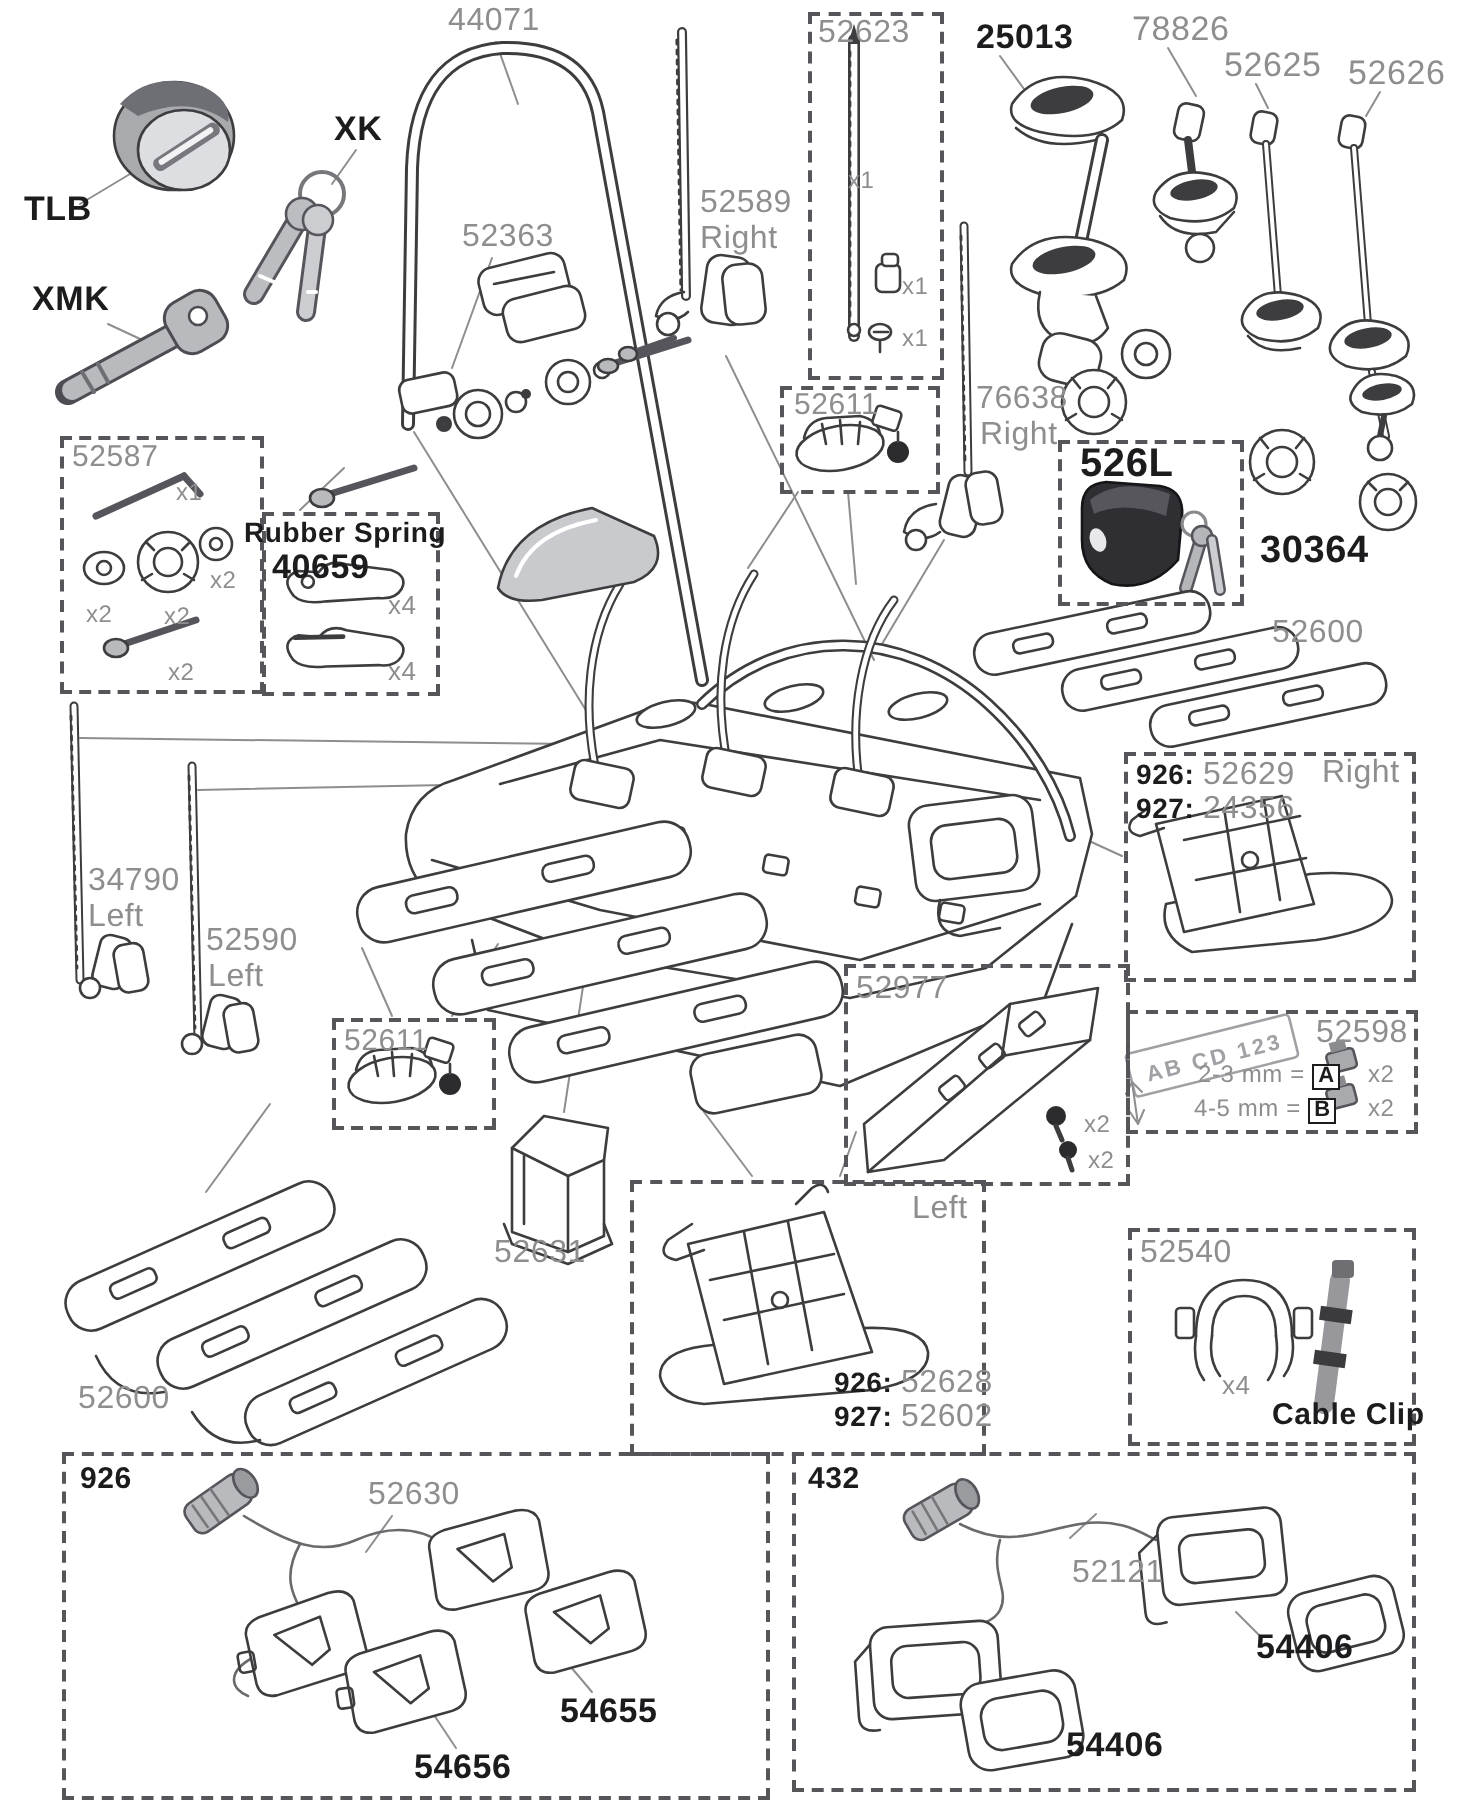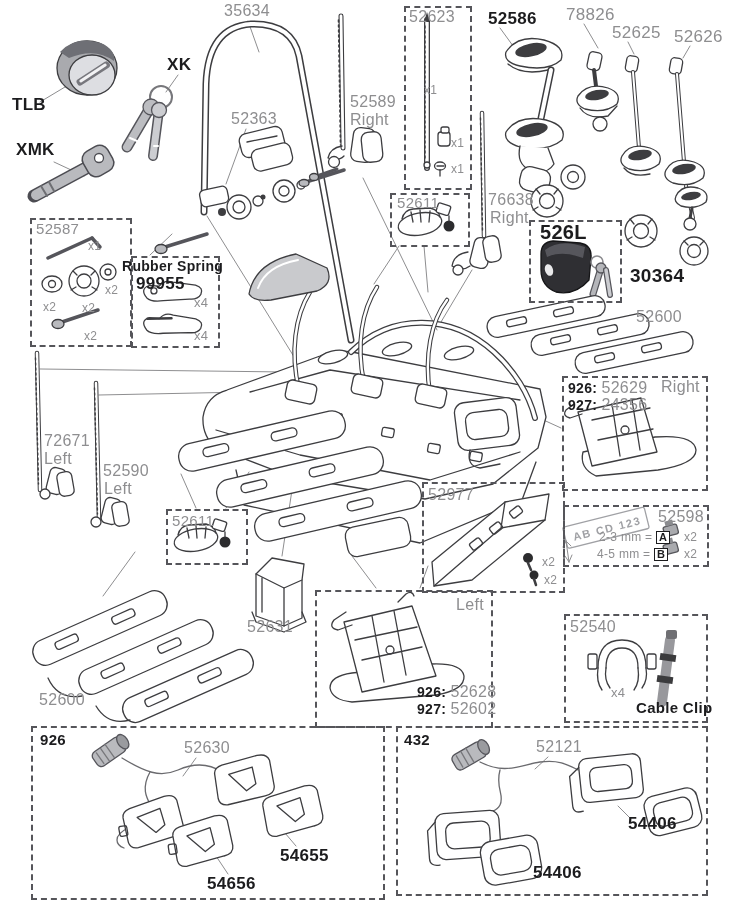--- a/index.html
+++ b/index.html
@@ -489,31 +489,31 @@
   <div class="box" style="left:563px;top:505px;width:142px;height:58px"></div>
   <div class="box" style="left:315px;top:590px;width:174px;height:134px"></div>
   <div class="box" style="left:564px;top:614px;width:140px;height:105px"></div>
   <div class="box" style="left:31px;top:726px;width:350px;height:170px"></div>
   <div class="box" style="left:396px;top:726px;width:308px;height:166px"></div>
 
   <div class="lbl blk b7 s17" style="left:12px;top:96px">TLB</div>
   <div class="lbl blk b7 s17" style="left:167px;top:56px">XK</div>
   <div class="lbl blk b7 s17" style="left:16px;top:141px">XMK</div>
 
-  <div class="lbl" style="left:224px;top:3px">35634</div>
+  <div class="lbl" style="left:224px;top:3px">44071</div>
   <div class="lbl" style="left:231px;top:111px">52363</div>
   <div class="lbl" style="left:350px;top:94px">52589</div>
   <div class="lbl" style="left:350px;top:112px">Right</div>
 
   <div class="lbl" style="left:409px;top:9px">52623</div>
   <div class="lbl s12" style="left:424px;top:84px">x1</div>
   <div class="lbl s12" style="left:451px;top:137px">x1</div>
   <div class="lbl s12" style="left:451px;top:163px">x1</div>
 
-  <div class="lbl blk s17" style="left:488px;top:10px">52586</div>
+  <div class="lbl blk s17" style="left:488px;top:10px">25013</div>
   <div class="lbl s17" style="left:566px;top:6px">78826</div>
   <div class="lbl s17" style="left:612px;top:24px">52625</div>
   <div class="lbl s17" style="left:674px;top:28px">52626</div>
 
   <div class="lbl" style="left:488px;top:192px">76638</div>
   <div class="lbl" style="left:490px;top:210px">Right</div>
 
   <div class="lbl blk s20" style="left:540px;top:222px">526L</div>
   <div class="lbl blk s19" style="left:630px;top:266px">30364</div>
 
@@ -530,27 +530,27 @@
   </div>
 
   <div class="lbl s15" style="left:36px;top:221px">52587</div>
   <div class="lbl s12" style="left:88px;top:240px">x1</div>
   <div class="lbl s12" style="left:43px;top:301px">x2</div>
   <div class="lbl s12" style="left:82px;top:302px">x2</div>
   <div class="lbl s12" style="left:105px;top:284px">x2</div>
   <div class="lbl s12" style="left:84px;top:330px">x2</div>
 
   <div class="lbl blk s14" style="left:122px;top:259px">Rubber Spring</div>
-  <div class="lbl blk s17" style="left:136px;top:275px">99955</div>
+  <div class="lbl blk s17" style="left:136px;top:275px">40659</div>
   <div class="lbl s13" style="left:194px;top:296px">x4</div>
   <div class="lbl s13" style="left:194px;top:329px">x4</div>
 
   <div class="lbl s15" style="left:397px;top:195px">52611</div>
 
-  <div class="lbl" style="left:44px;top:433px">72671</div>
+  <div class="lbl" style="left:44px;top:433px">34790</div>
   <div class="lbl" style="left:44px;top:451px">Left</div>
   <div class="lbl" style="left:103px;top:463px">52590</div>
   <div class="lbl" style="left:104px;top:481px">Left</div>
 
   <div class="lbl s15" style="left:172px;top:513px">52611</div>
   <div class="lbl" style="left:247px;top:619px">52631</div>
 
   <div class="lbl" style="left:428px;top:487px">52977</div>
   <div class="lbl s12" style="left:542px;top:556px">x2</div>
   <div class="lbl s12" style="left:544px;top:574px">x2</div>
@@ -582,17 +582,17 @@
   <div class="lbl blk s15" style="left:636px;top:700px">Cable Clip</div>
 
   <div class="lbl" style="left:39px;top:692px">52600</div>
 
   <div class="lbl blk b7 s15" style="left:40px;top:732px">926</div>
   <div class="lbl" style="left:184px;top:740px">52630</div>
   <div class="lbl blk s17" style="left:280px;top:847px">54655</div>
   <div class="lbl blk s17" style="left:207px;top:875px">54656</div>
 
   <div class="lbl blk b7 s15" style="left:404px;top:732px">432</div>
-  <div class="lbl" style="left:536px;top:739px">52121</div>
+  <div class="lbl" style="left:536px;top:779px">52121</div>
   <div class="lbl blk s17" style="left:628px;top:815px">54406</div>
   <div class="lbl blk s17" style="left:533px;top:864px">54406</div>
 
 </div>
 
 </body></html>

